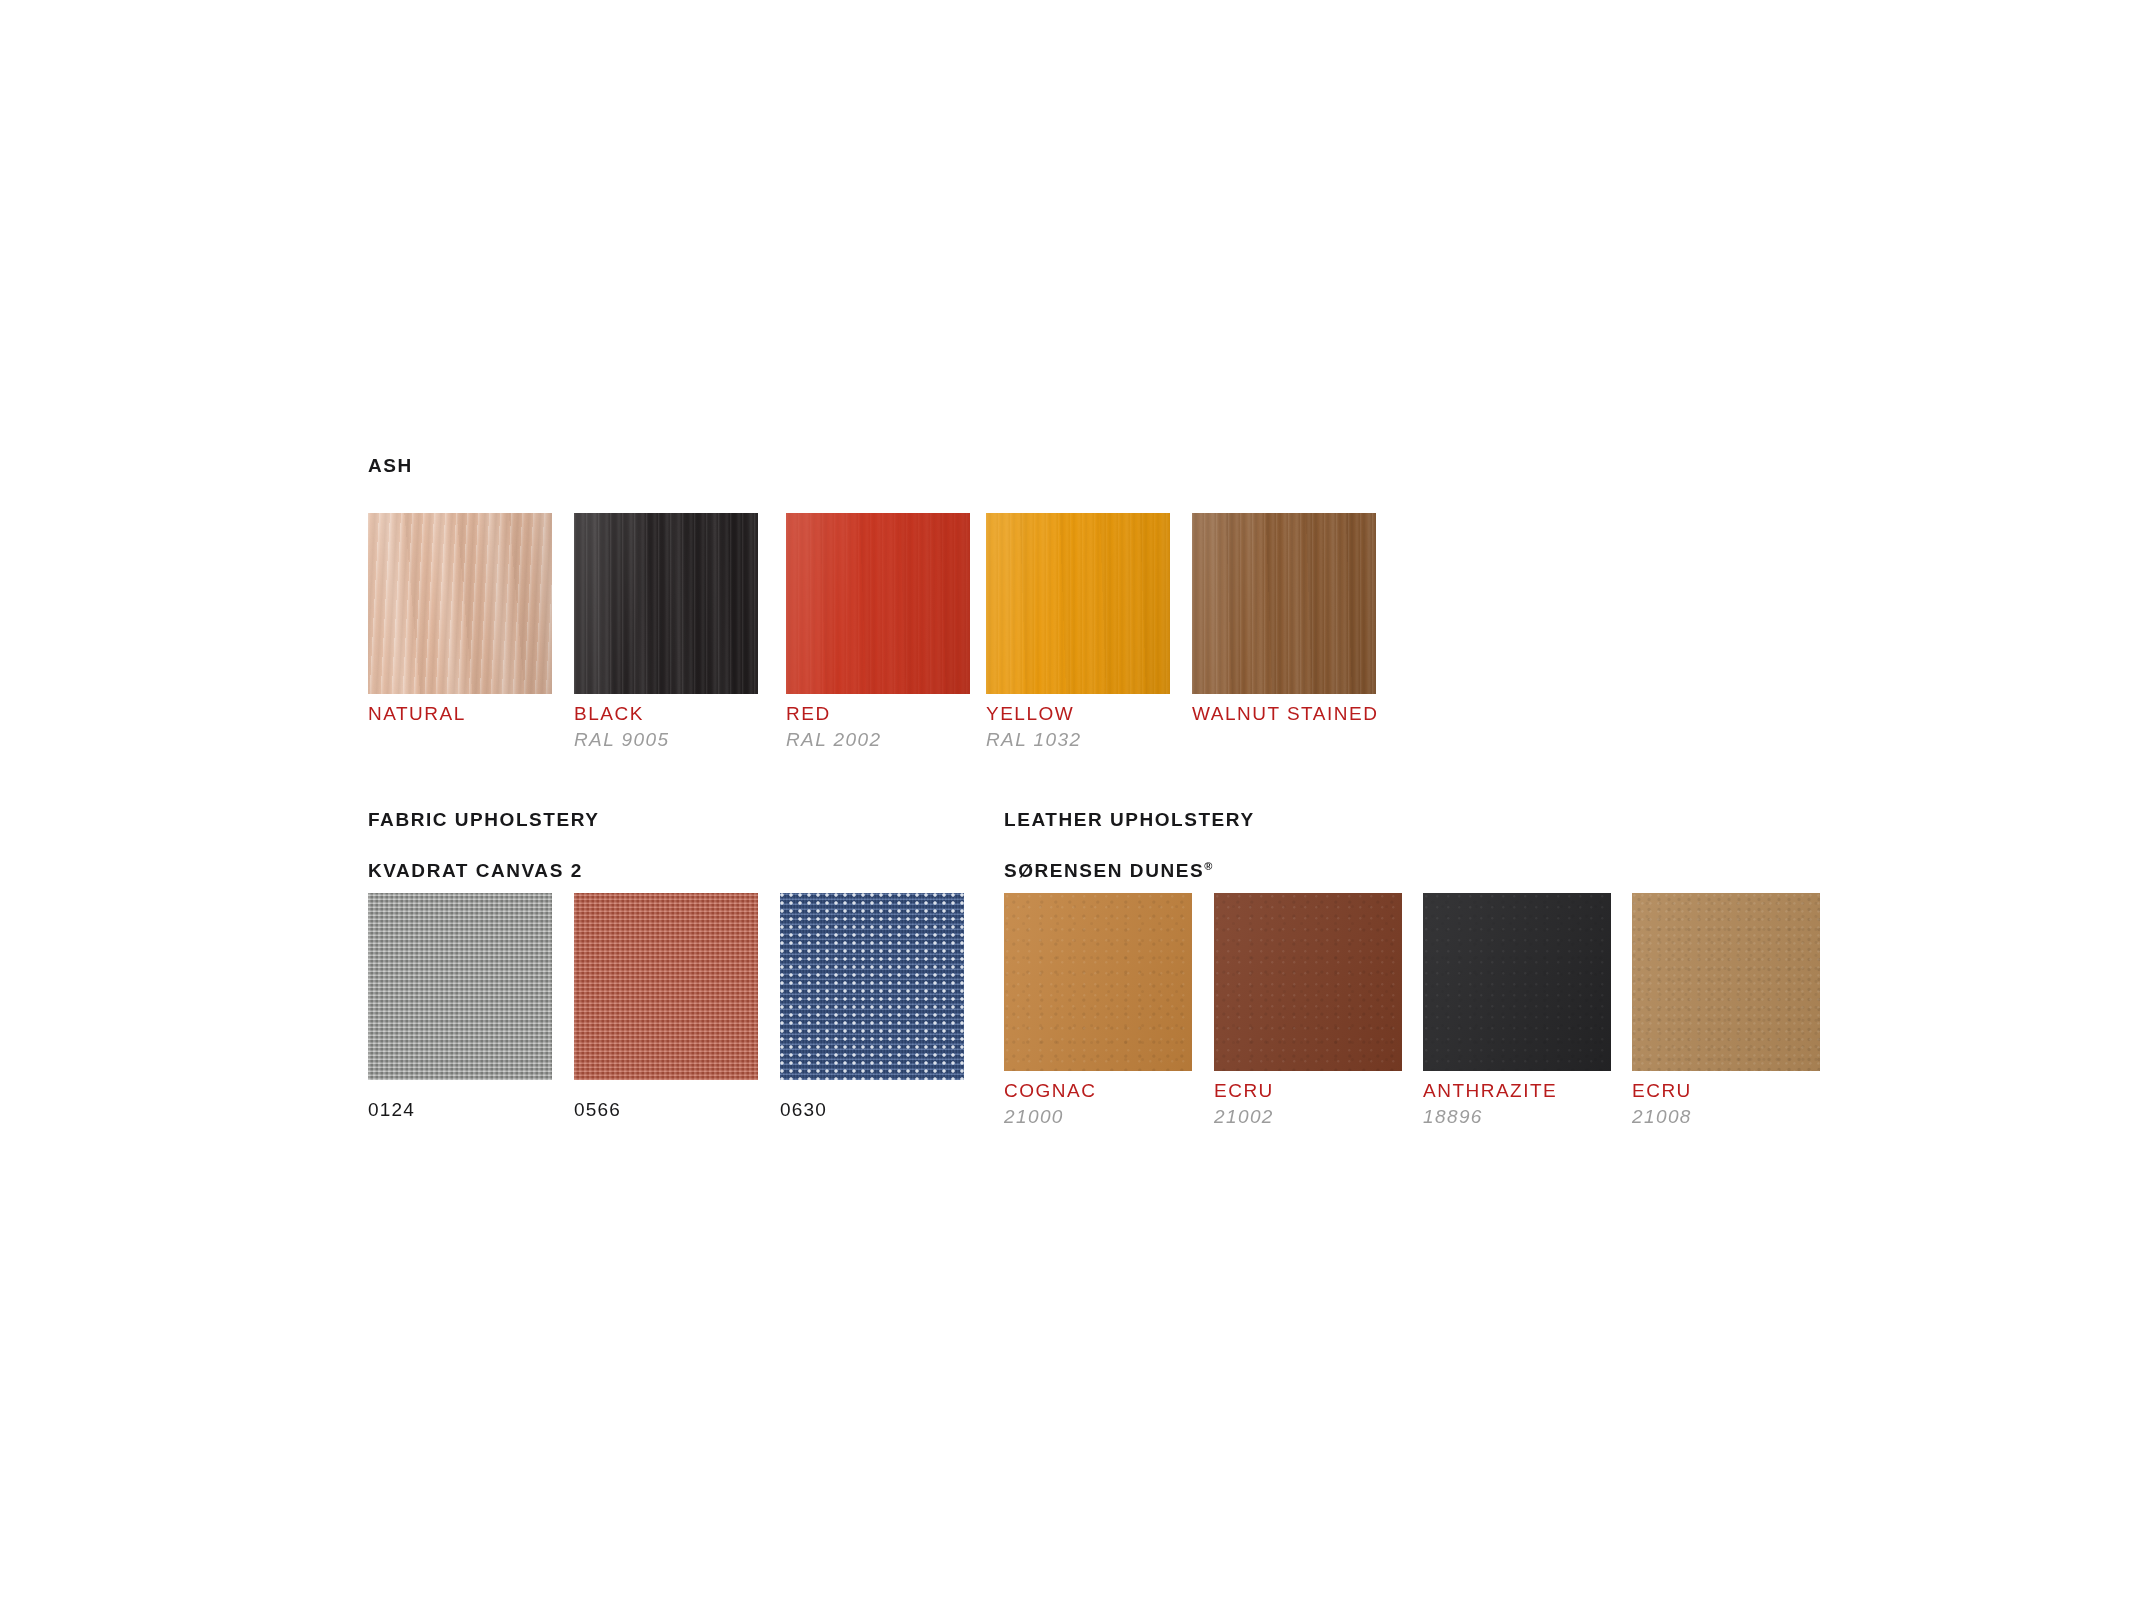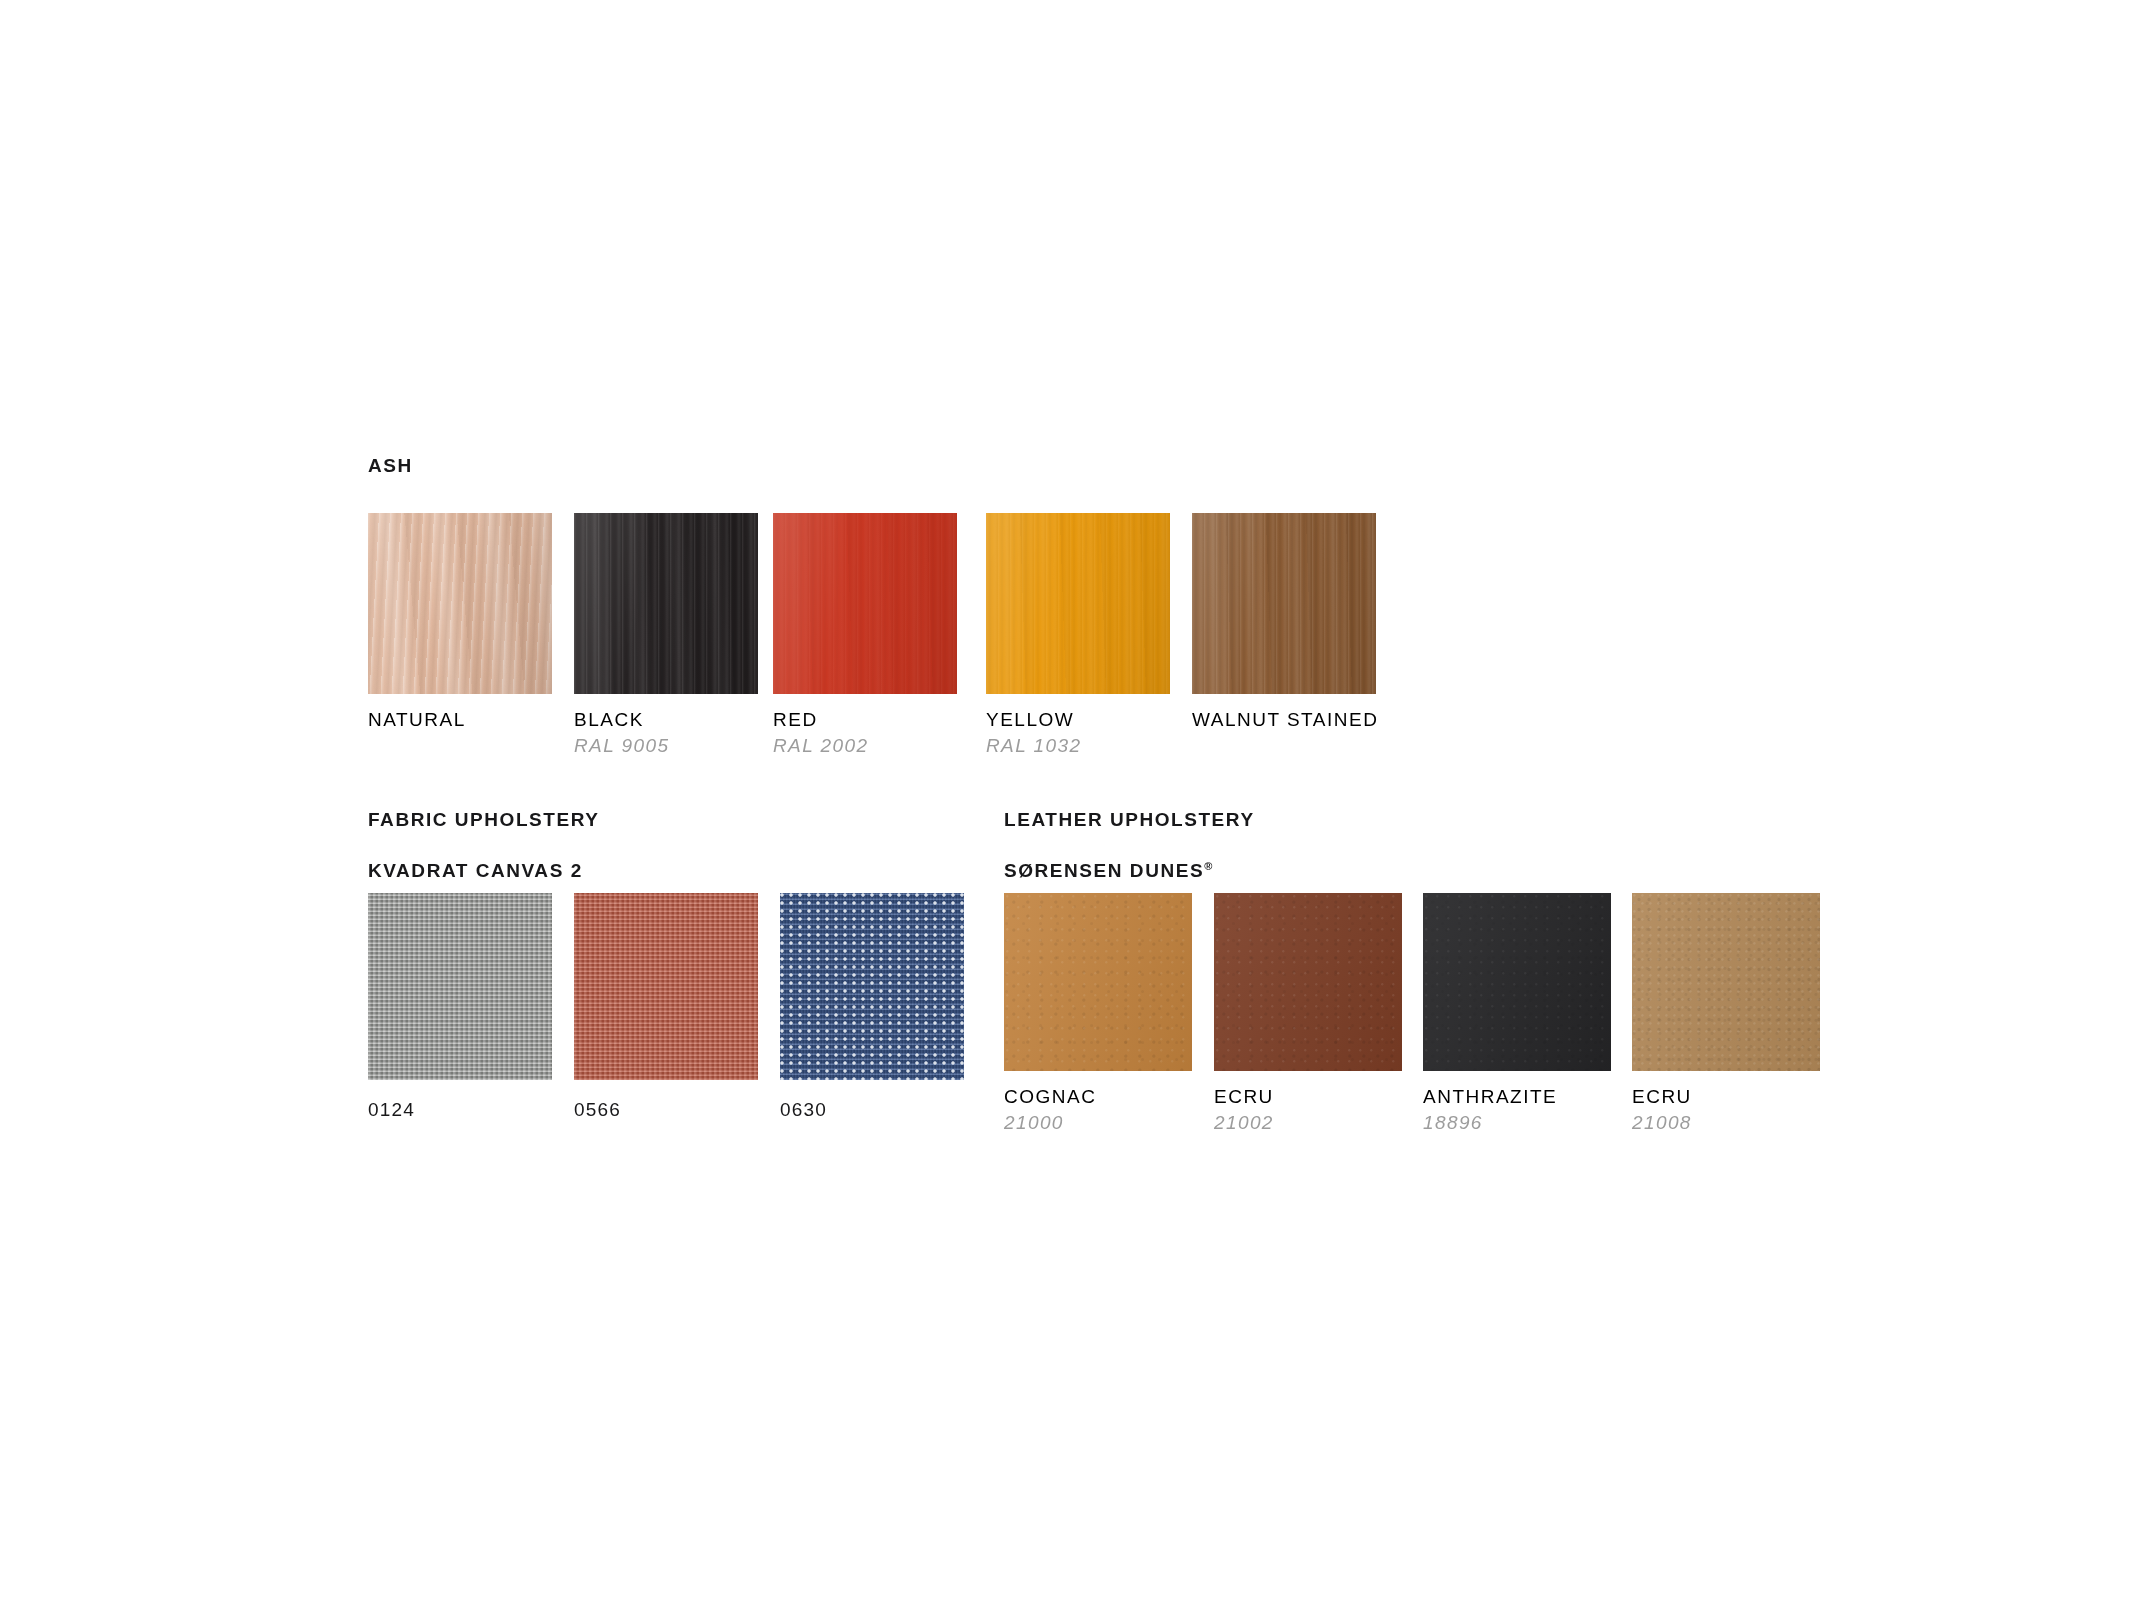--- a/index.html
+++ b/index.html
@@ -147,24 +147,24 @@
     background-size: 11px 11px, 14px 14px, 17px 17px;
     opacity: 0.85;
   }
   .chip .grainy.coarse {
     background-size: 8px 8px, 10px 10px, 13px 13px;
     opacity: 1;
   }
 
   
   .chip-label {
-    margin-top: 15px;
+    margin-top: 9px;
     font-size: 19px;
     letter-spacing: 1.5px;
-    color: #000000;
+    color: #b91c1c;
     line-height: 22px;
     white-space: nowrap;
   }
   .chip-sub {
     margin-top: 4px;
     font-size: 19px;
     letter-spacing: 1.4px;
     color: #9c9c9c;
     line-height: 22px;
     white-space: nowrap;
@@ -203,21 +203,21 @@
 
     <div class="swatch-cell" style="left:206px">
       <div class="chip" style="background:#231F20">
         <div class="grain"></div>
         <div class="sheen"></div>
       </div>
       <div class="chip-label">BLACK</div>
       <div class="chip-sub">RAL 9005</div>
     </div>
 
-    <div class="swatch-cell" style="left:405px">
+    <div class="swatch-cell" style="left:418px">
       <div class="chip" style="background:#C8341F">
         <div class="grain" style="opacity:0.35"></div>
         <div class="sheen"></div>
       </div>
       <div class="chip-label">RED</div>
       <div class="chip-sub">RAL 2002</div>
     </div>
 
     <div class="swatch-cell" style="left:618px">
       <div class="chip" style="background:#E8980A">

